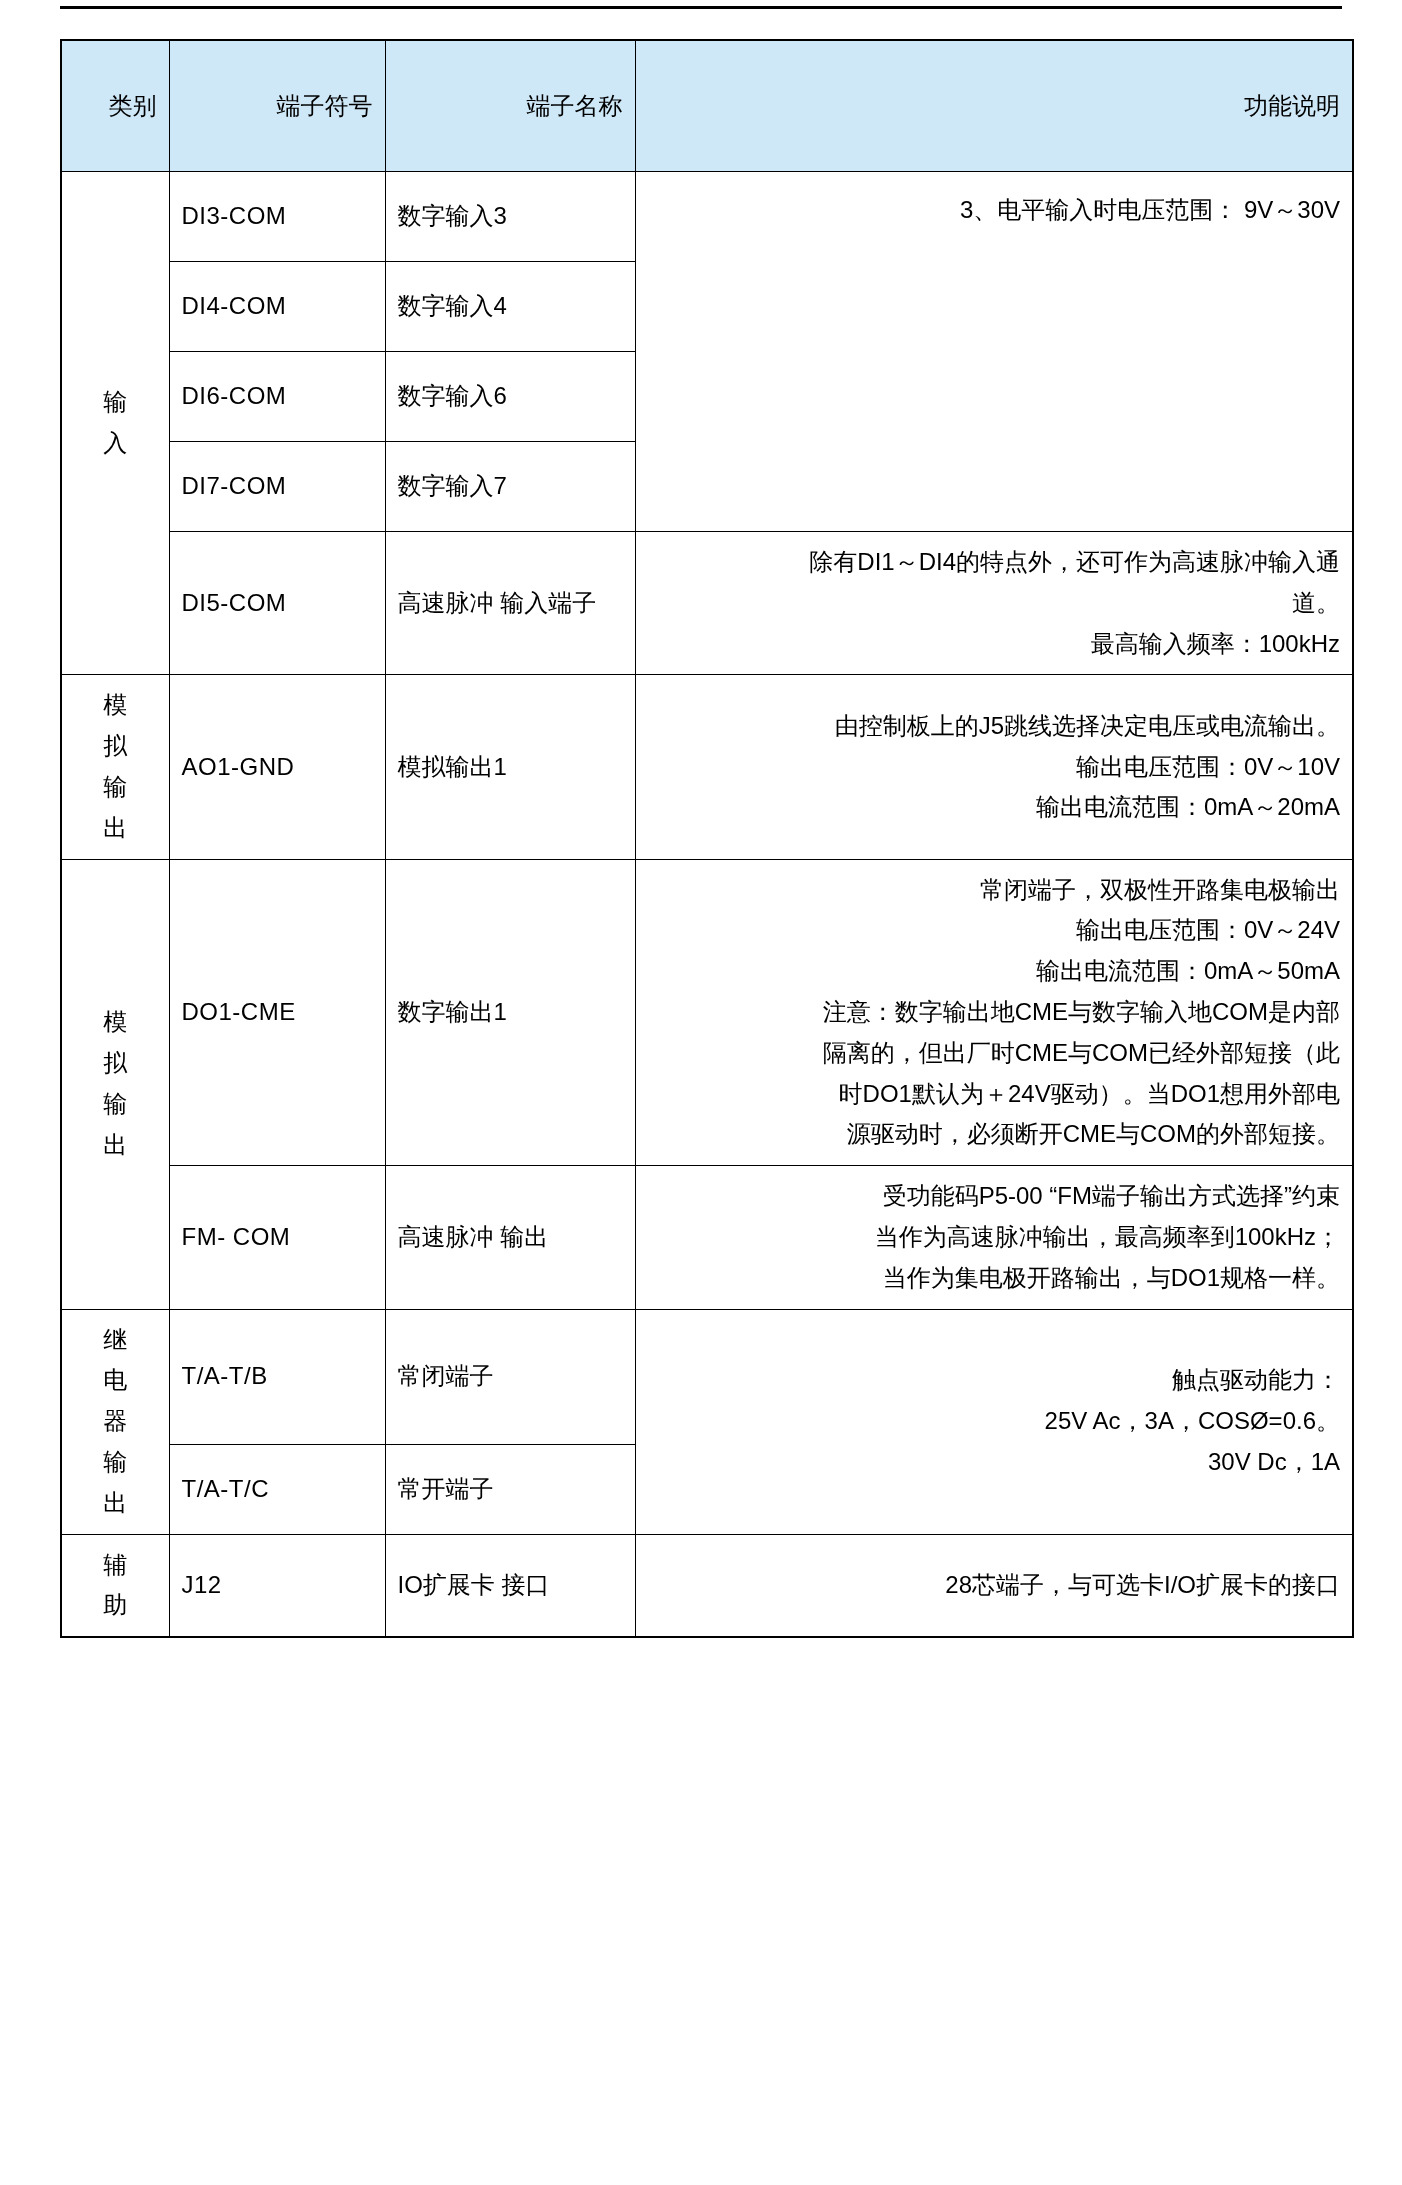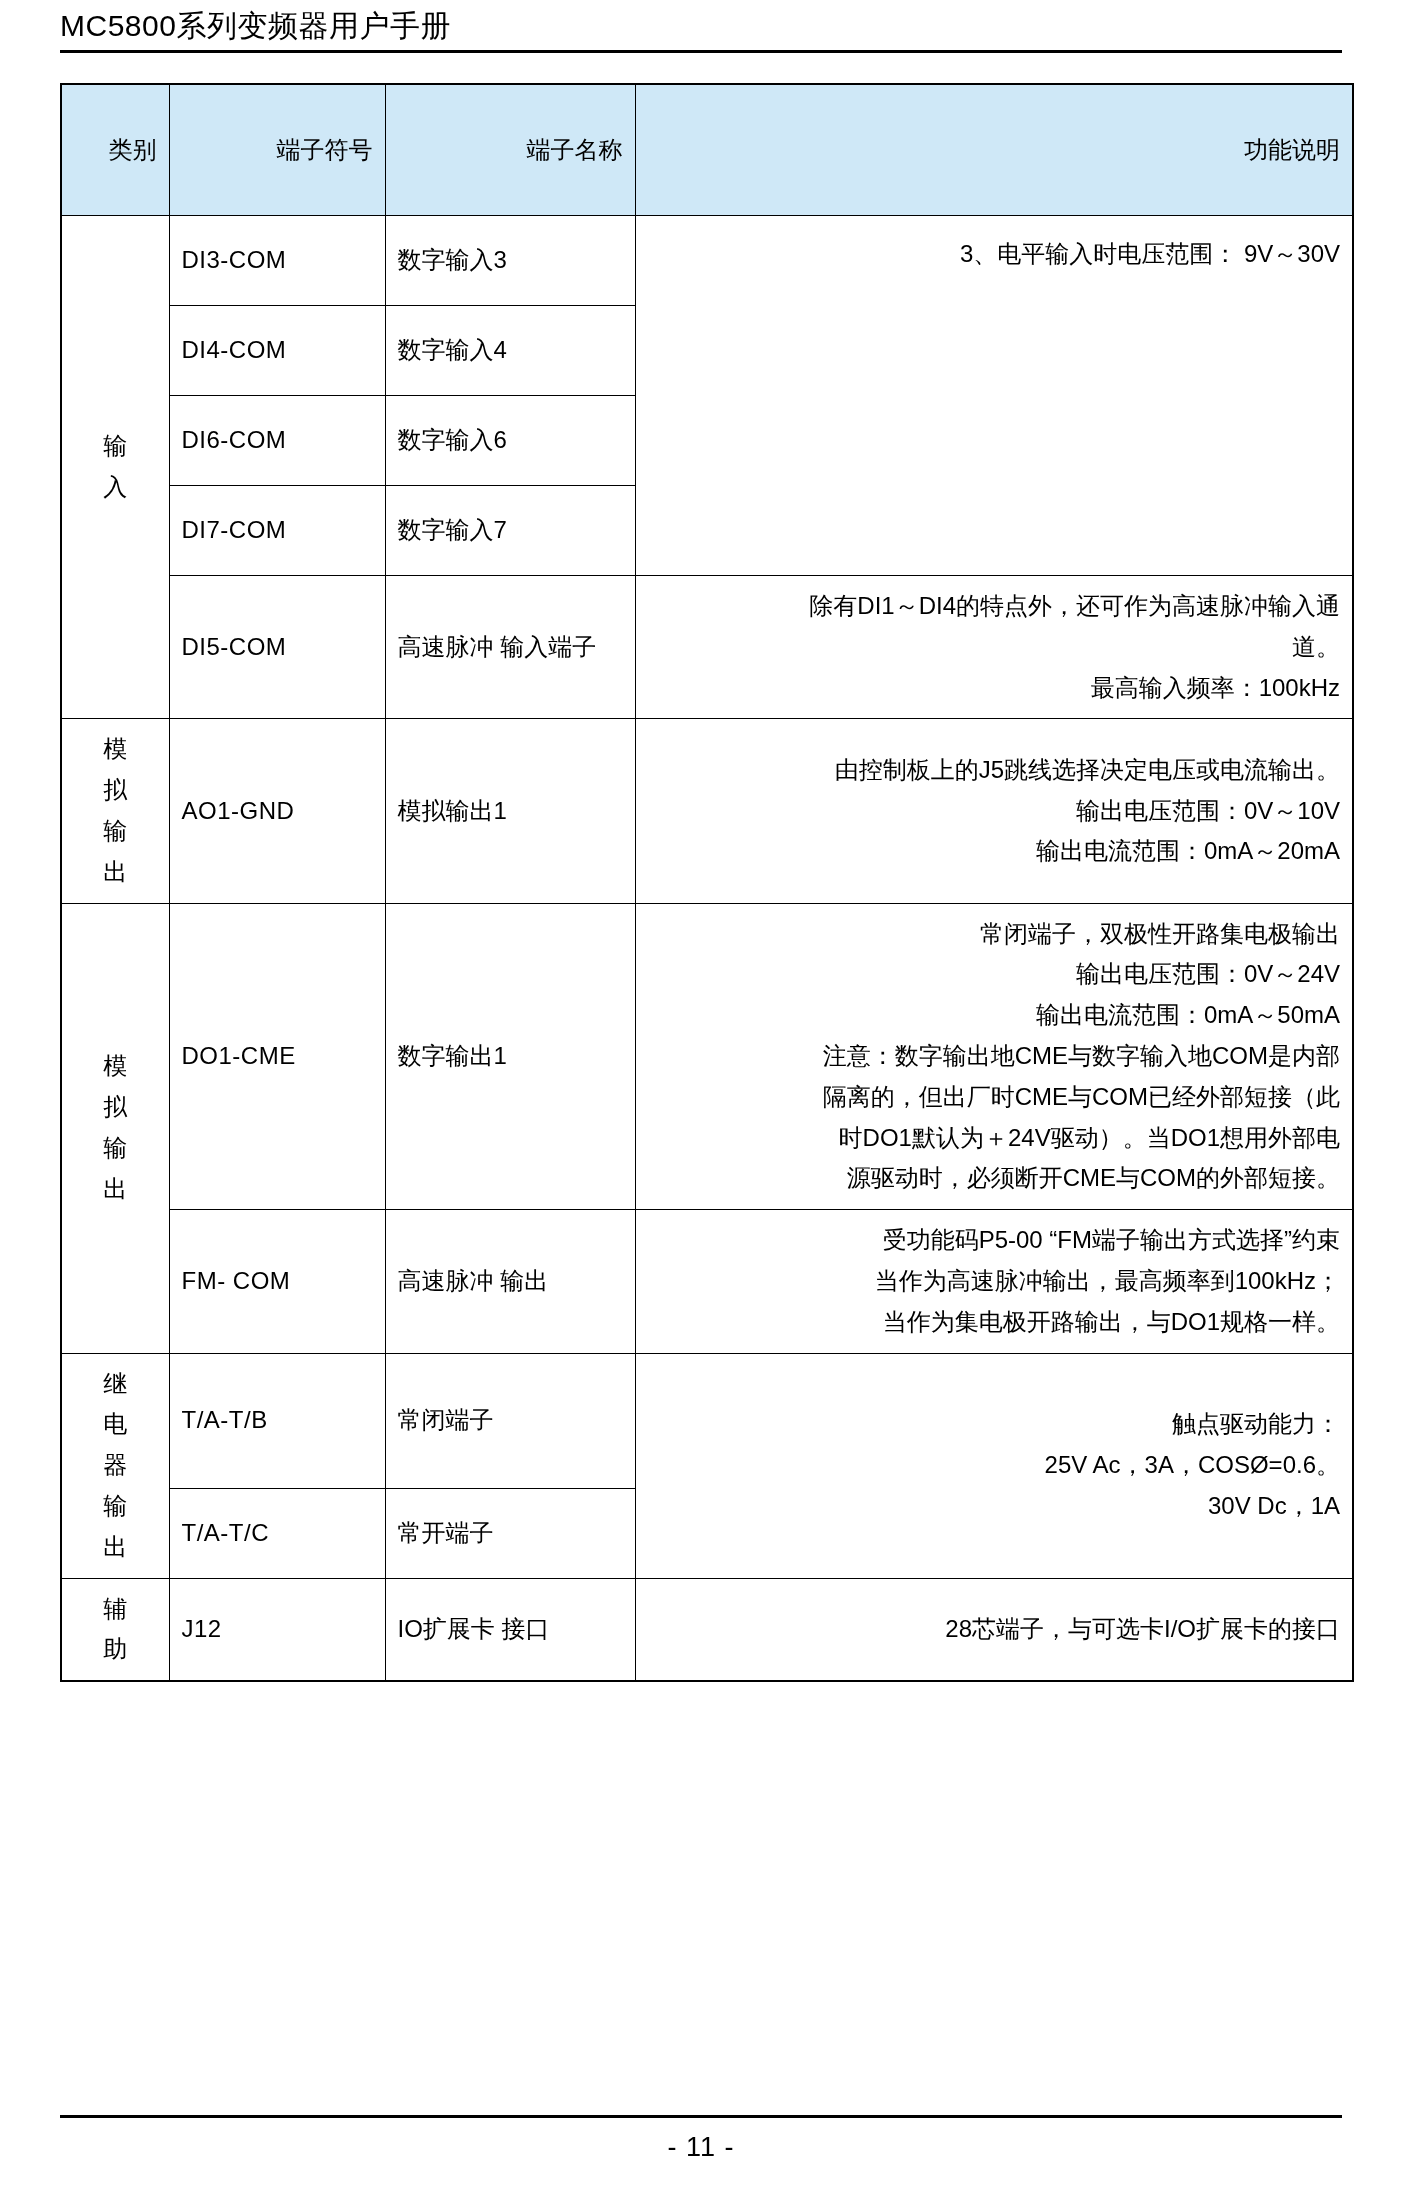--- a/index.html
+++ b/index.html
@@ -112,23 +112,20 @@
     text-align: center;
     font-size: 27px;
     letter-spacing: 1px;
   }
 </style>
 </head>
 <body>
 
 <div class="page">
 
-  <div class="header">
-    <span>MC5800系列变频器用户手册</span>
-  </div>
   <div class="header-rule"></div>
 
   <div class="table-wrap">
     <table class="term-table">
       <colgroup>
         <col class="col-cat">
         <col class="col-sym">
         <col class="col-name">
         <col class="col-desc">
       </colgroup>
@@ -264,18 +261,14 @@
           </td>
           <td class="desc">
             <span class="ln">28芯端子，与可选卡I/O扩展卡的接口</span>
           </td>
         </tr>
 
       </tbody>
     </table>
   </div>
 
-  <div class="footer">
-    <div class="footer-rule"></div>
-    <div class="footer-num">- 11 -</div>
-  </div>
 
 </div>
 
 </body></html>

